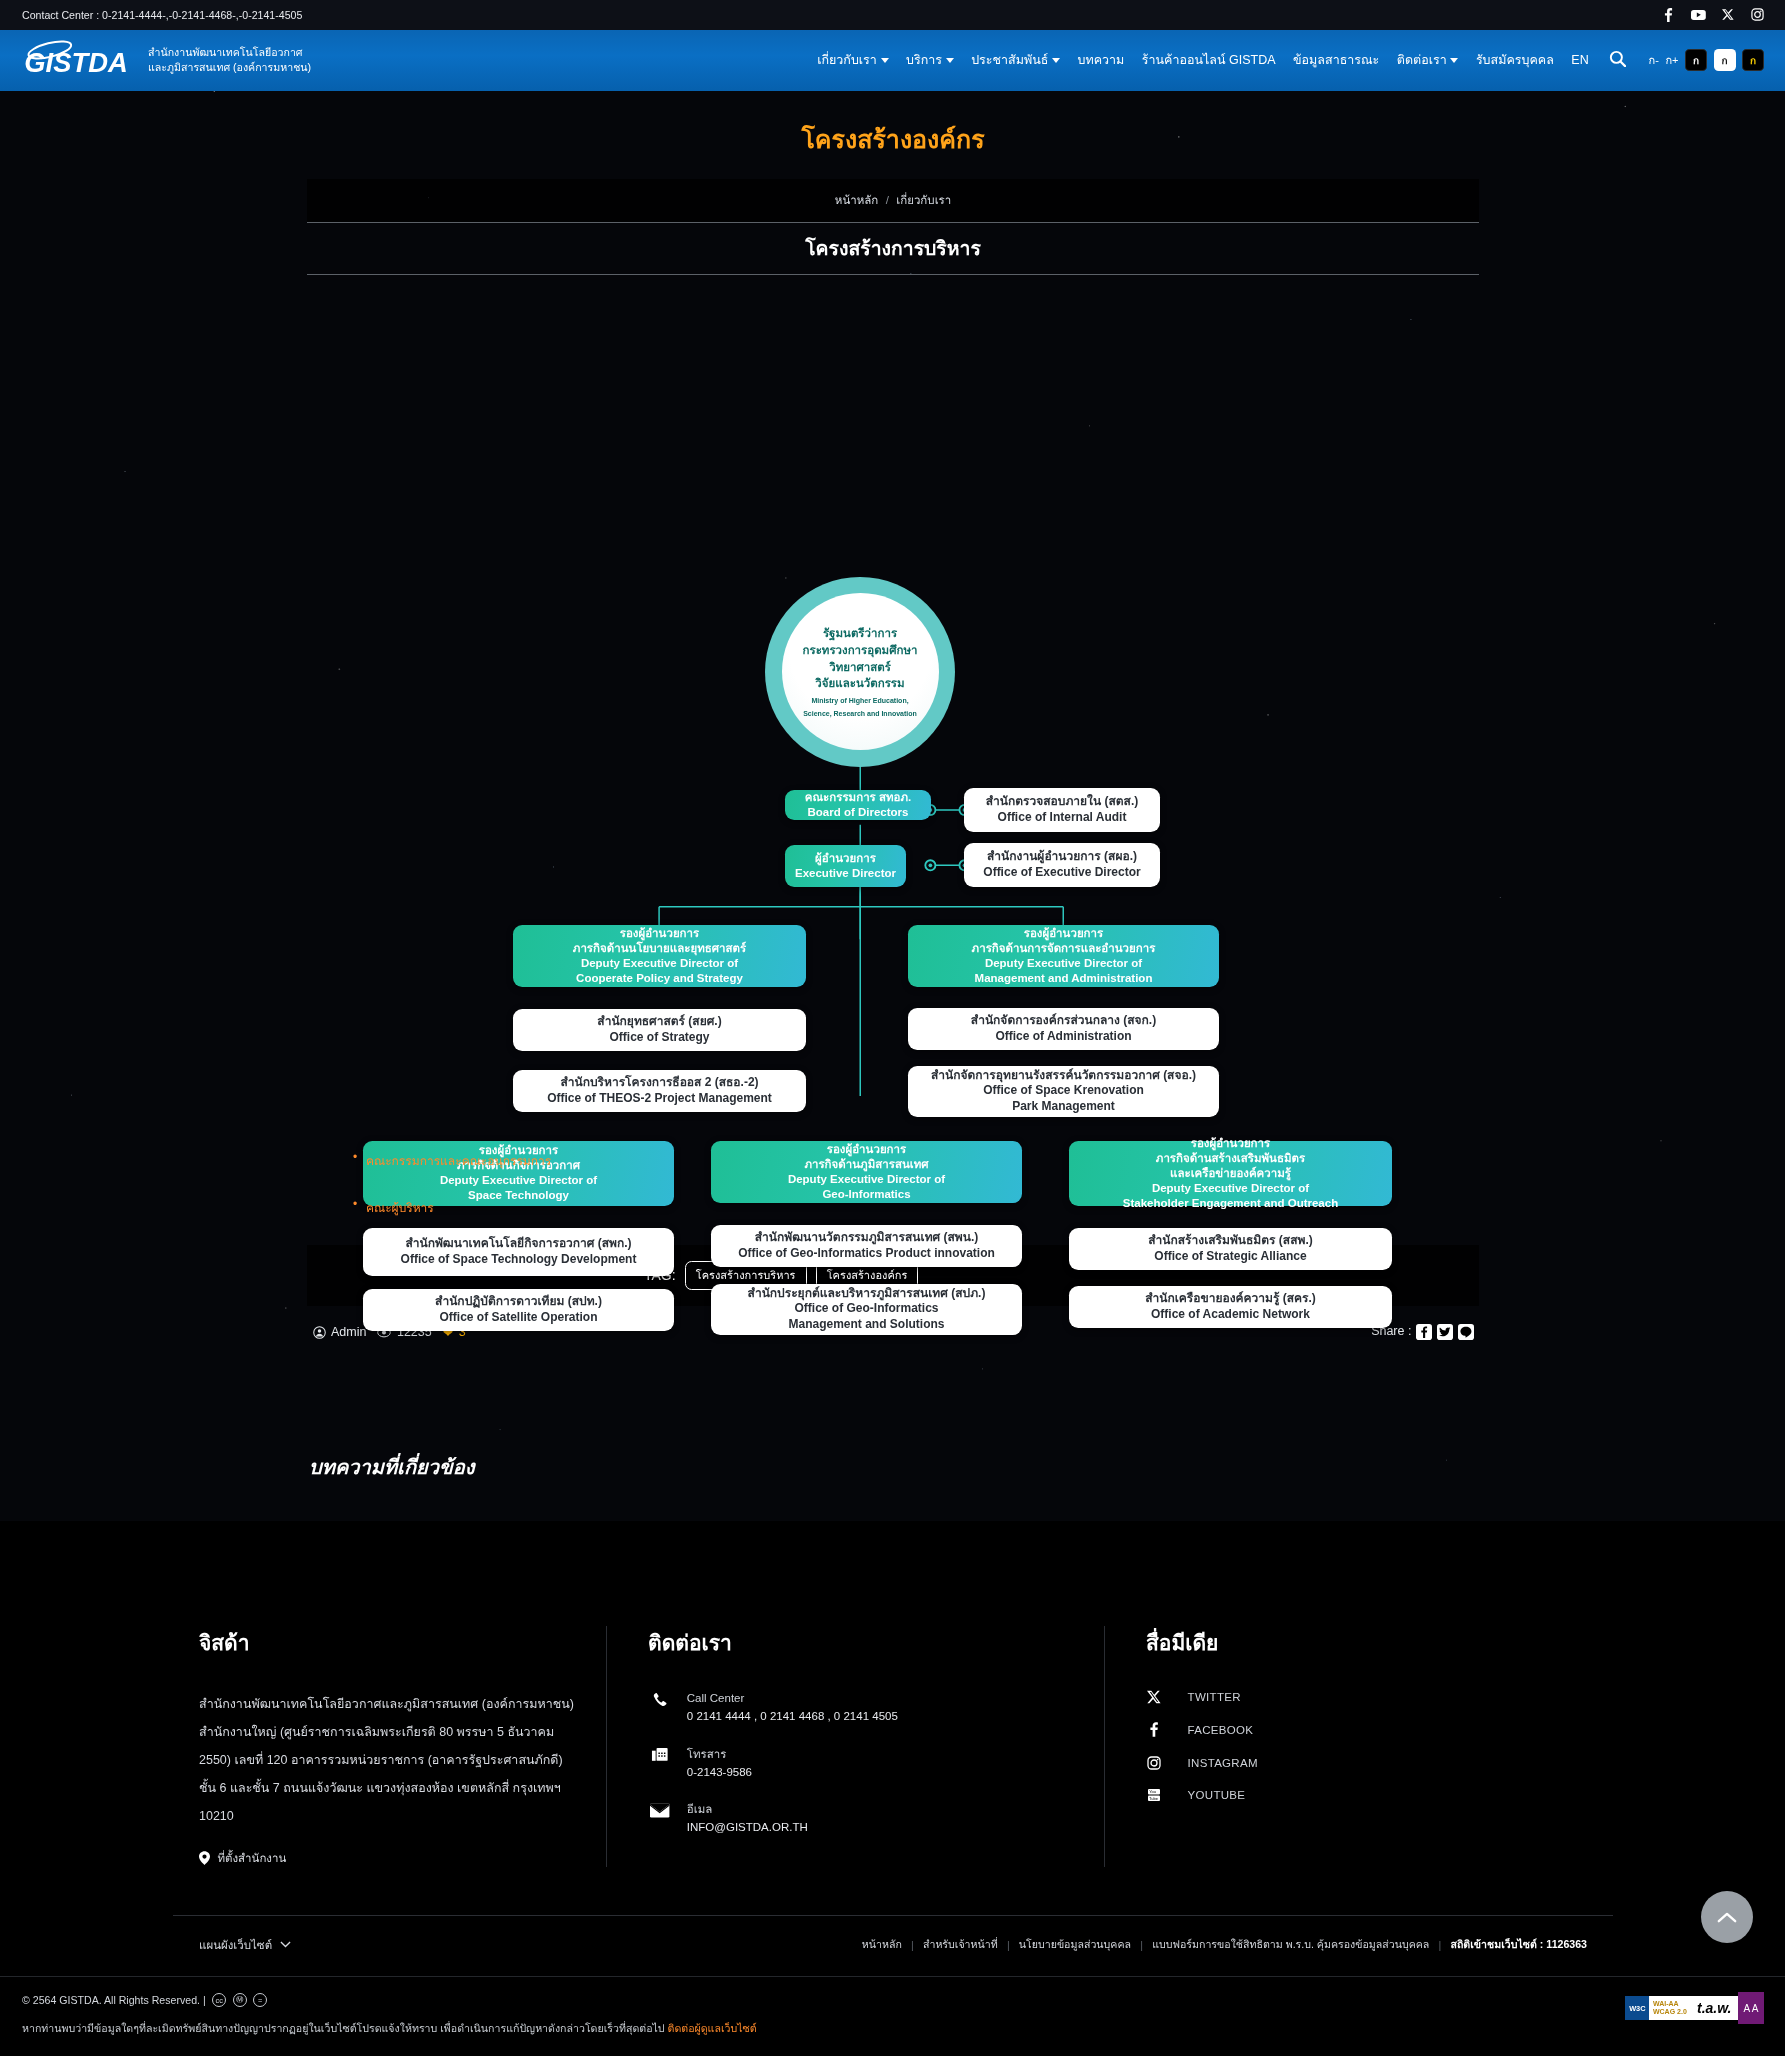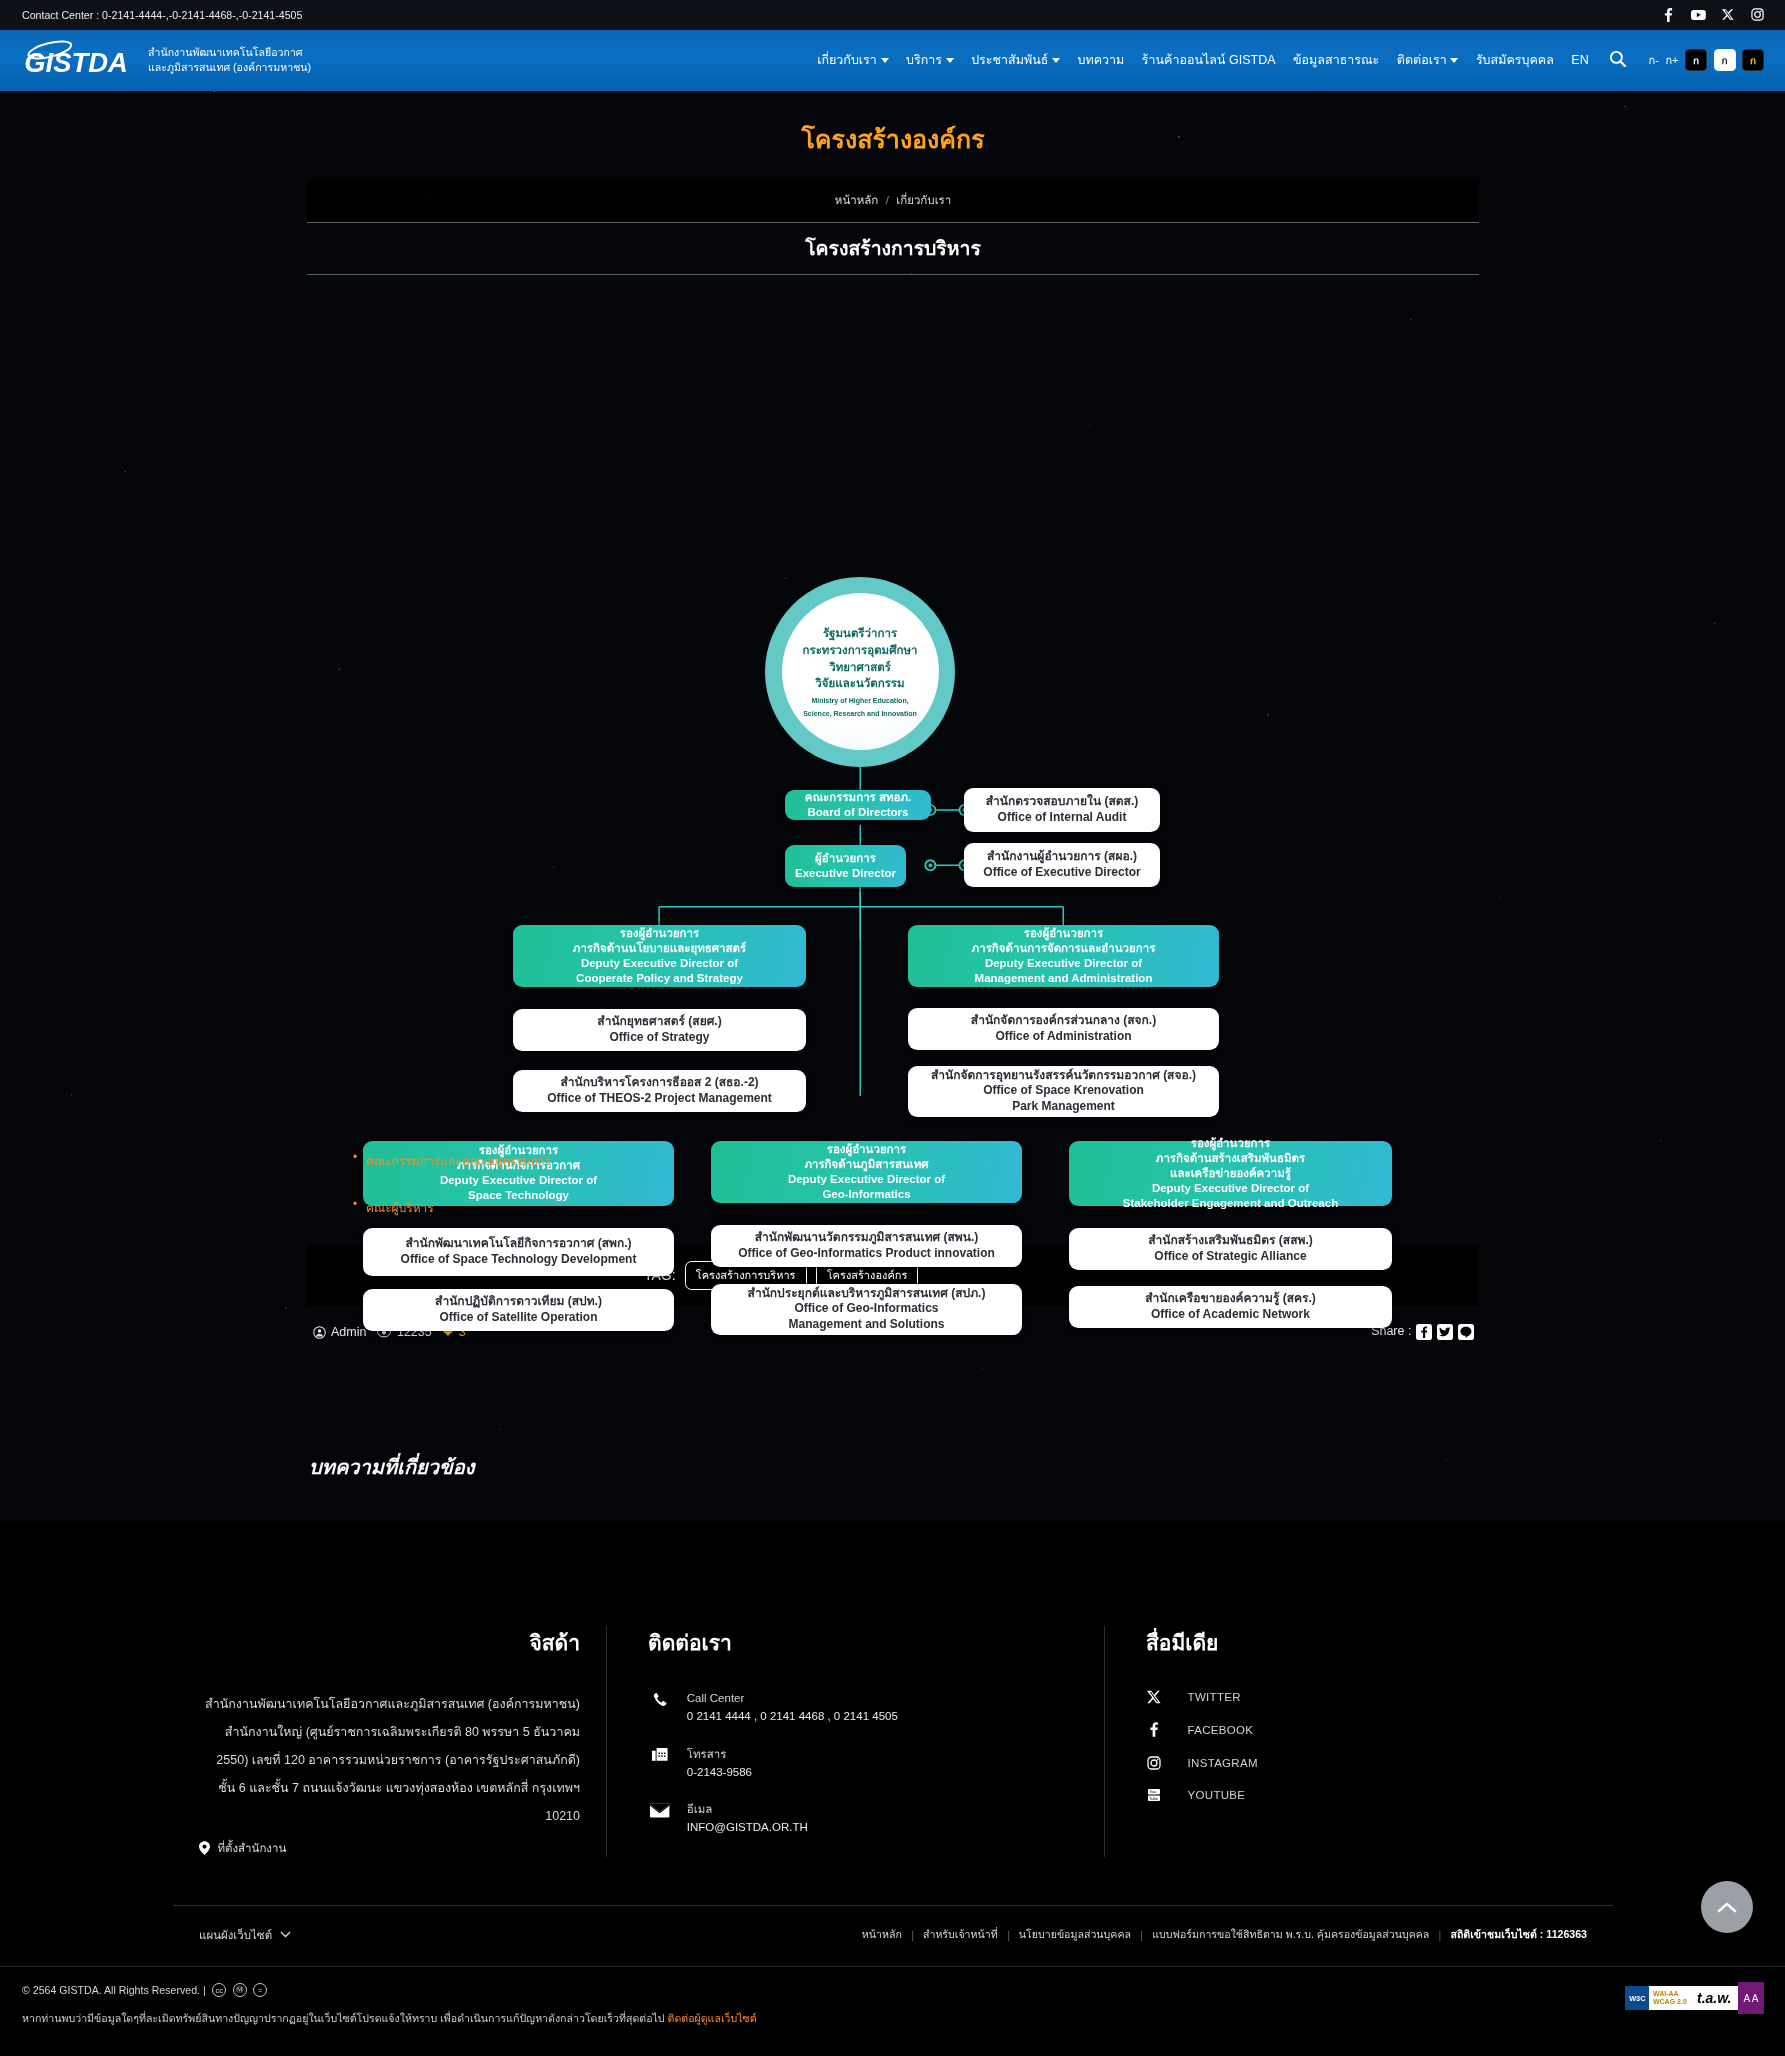--- a/index.html
+++ b/index.html
@@ -162,26 +162,26 @@
   .metarow .cnt { color:#ffb300; }
   .metarow .share { margin-left:auto; display:flex; align-items:flex-start; gap:5px; }
   .sqicon { width:15.7px;height:15.7px;background:#fff;border-radius:2.8px;display:flex;align-items:center;justify-content:center;color:#000; }
 
   .relTitle { margin: 111px 0 0 309px; font-size: 20px; font-weight:700; color:#fff;font-style:italic; }
 
   
   footer { position:relative; z-index:3; background:#000; margin-top: 89px; }
   .fcols { width:1440px; margin:0 auto; display:flex; padding-top: 54px; }
   .fcol { padding: 0 26px; }
-  .fcol.c1 { width: 434px; border-right:0.9px solid #2a2d33;text-align:right; }
+  .fcol.c1 { width: 434px; border-right:0.9px solid #2a2d33; }
   .fcol.c2 { width: 498px; border-right:0.9px solid #2a2d33; padding-left: 41px; }
   .fcol.c3 { width: 508px; padding-left: 41px; }
   .fhead { font-size: 21px; font-weight:700; color:#fff; margin-bottom: 31px; }
   .faddr { font-size: 12.5px; line-height: 2.25; color:#d7dae0; }
-  .floc { display:flex; align-items:center; gap:7.4px; margin-top:8px; font-size:11.5px; color:#d7dae0; cursor:pointer; }
+  .floc { display:flex; align-items:center; gap:7.4px; margin-top:18px; font-size:11.5px; color:#d7dae0; cursor:pointer; }
   .crow { display:flex; gap:14.8px; margin-bottom:20px; align-items:flex-start; }
   .crow .ic { width:24px; display:flex; justify-content:center; padding-top:1.8px; }
   .crow .tx .t1 { font-size:11.5px; color:#cfd3d9; line-height:1.5; }
   .crow .tx .t2 { font-size:11.5px; color:#e8eaee; line-height:1.6; }
   .srow { display:flex; align-items:center; gap:25px; margin-bottom:18.5px; cursor:pointer; }
   .srow .slbl { font-size:11.5px; color:#cfd3d9; letter-spacing:0.3px; }
 
   .flinks {
     width:1440px; margin: 48px auto 0; border-top:0.9px solid #2a2d33;
     display:flex; align-items:center; padding: 20px 26px 22px;

